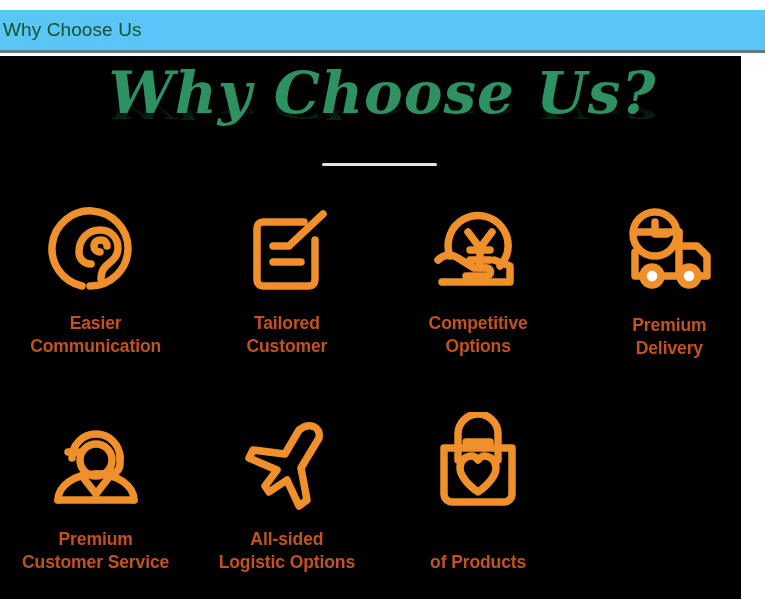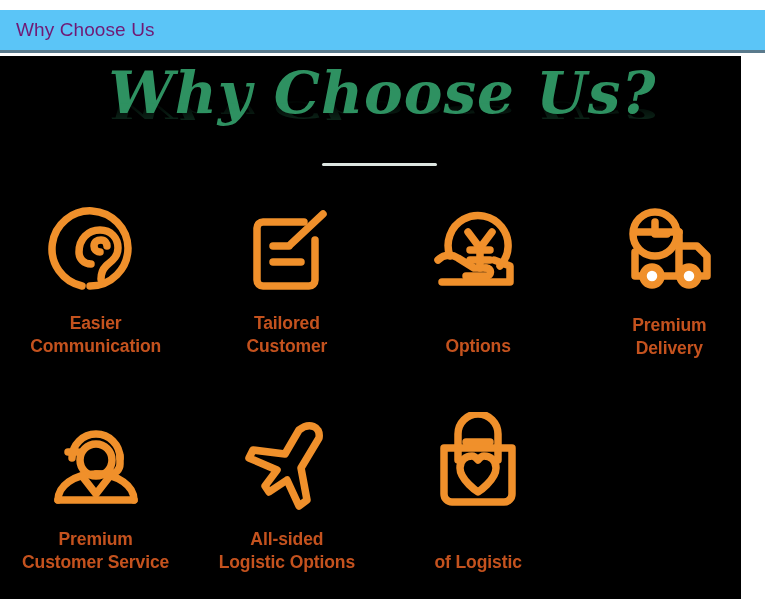--- a/index.html
+++ b/index.html
@@ -24,22 +24,22 @@
     height: 43px;
     background: #5BC5F7;
     border-bottom: 3px solid #5A7A8C;
     box-sizing: border-box;
     display: flex;
     align-items: center;
   }
   .titlebar-text {
     font-family: "Liberation Sans", sans-serif;
     font-size: 19px;
-    color: #701a75;
-    padding-left: 16px;
+    color: #14532d;
+    padding-left: 3px;
     letter-spacing: 0.1px;
     white-space: nowrap;
   }
 
   
   .page {
     position: absolute;
     left: 0;
     top: 56px;
     width: 741px;
@@ -184,21 +184,21 @@
           <path d="M24 60 A30 30 0 1 1 74 70"></path>
           <path d="M42 36 L54 52 L66 36"></path>
           <path d="M44 54 H64"></path>
           <path d="M44 64 H64"></path>
           <path d="M54 52 V72"></path>
           <path d="M12 64 C18 58 26 58 32 62 L48 72 H60"></path>
           <path d="M60 72 C66 72 66 80 60 80 H40"></path>
           <path d="M16 86 H84 V70 L68 64"></path>
         </svg>
       </div>
-      <div class="label"><br><span>Options</span></div>
+      <div class="label"><span>Competitive</span><br><span>Options</span></div>
     </div>
 
     <div class="cell row2">
       <div class="icon">
         <svg width="104" height="104" viewBox="0 0 104 104" fill="none" stroke="#F0902B" stroke-width="7.5" stroke-linecap="round" stroke-linejoin="round">
           <circle cx="38" cy="36" r="22"></circle>
           <path d="M38 24 V36 H50"></path>
           <path d="M18 54 V78 H26"></path>
           <path d="M44 78 H62"></path>
           <path d="M62 34 H18"></path>
@@ -237,17 +237,17 @@
 
     <div class="cell row2">
       <div class="icon">
         <svg width="104" height="104" viewBox="0 0 104 104" fill="none" stroke="#F0902B" stroke-width="7.5" stroke-linecap="round" stroke-linejoin="round">
           <path d="M18 36 H86 V82 A8 8 0 0 1 78 90 H26 A8 8 0 0 1 18 82 Z"></path>
           <path d="M32 48 V22 A20 20 0 0 1 72 22 V48"></path>
           <path d="M40 30 H64"></path>
           <path d="M52 80 C52 80 34 68 34 56 C34 48 40 44 46 44 C49 44 52 48 52 48 C52 48 55 44 58 44 C64 44 70 48 70 56 C70 68 52 80 52 80 Z"></path>
         </svg>
       </div>
-      <div class="label"><br><span>of Logistic</span></div>
+      <div class="label"><br><span>of Products</span></div>
     </div>
 
   </div>
 </div>
 
 </body></html>

